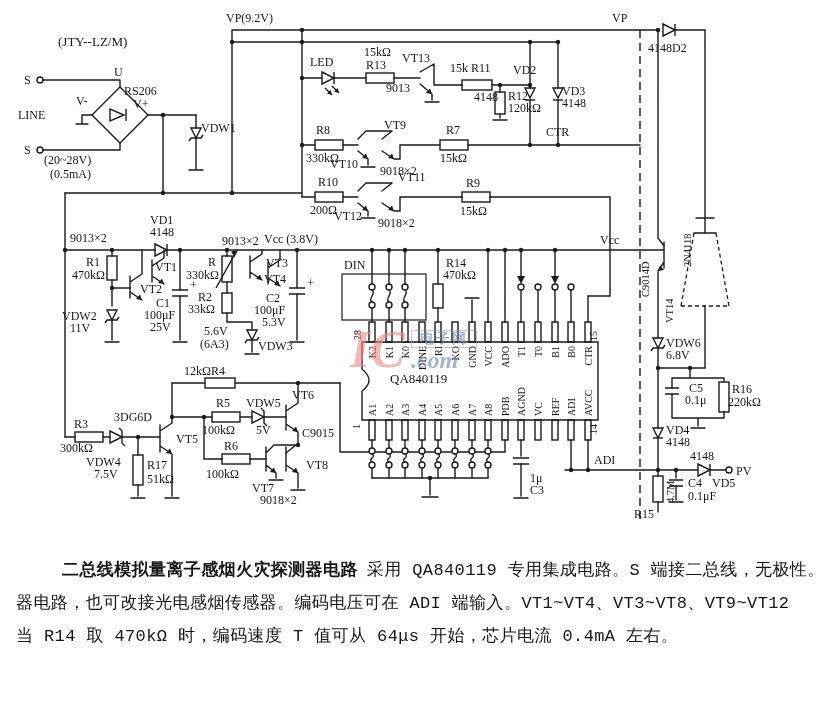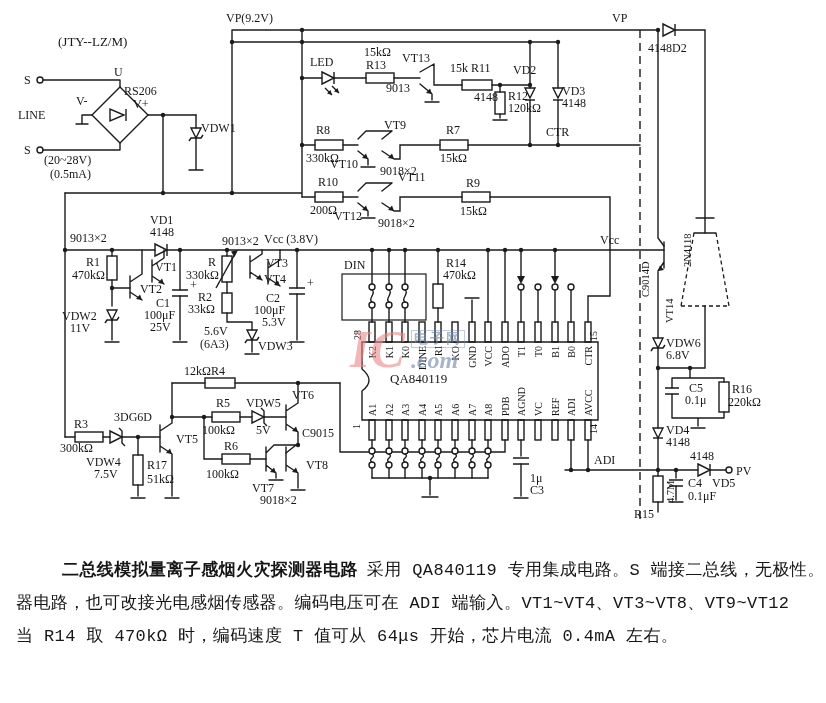--- a/index.html
+++ b/index.html
@@ -16,21 +16,21 @@
   .fillshape{fill:#1b1b1b;stroke:none;}
   .hollow{fill:#ffffff;stroke:#1b1b1b;stroke-width:1.4;}
   .dash{stroke:#1b1b1b;stroke-width:1.4;fill:none;stroke-dasharray:8 5;}
   .dash2{stroke:#1b1b1b;stroke-width:1.3;fill:none;stroke-dasharray:4 3;}
   .watermark{position:absolute;left:330px;top:324px;display:flex;align-items:flex-start;
              pointer-events:none;font-style:italic;font-weight:bold;line-height:1;}
   .wm-21{font-size:52px;color:rgba(214,80,80,.62);}
   .wm-ic{font-size:52px;color:rgba(233,135,135,.60);margin-left:20px;}
   .wm-col{margin-left:6px;margin-top:6px;}
   .wm-cn{display:block;font-size:14px;font-style:normal;color:rgba(118,140,172,.65);
-         border:1px solid rgba(118,140,172,.45);padding:1px 2px;letter-spacing:2px;}
+         border:1px solid rgba(118,140,172,.45);padding:1px 8px;letter-spacing:2px;}
   .wm-com{display:block;font-size:24px;color:rgba(118,140,172,.65);margin-top:0;}
   .caption{position:absolute;left:16px;top:554px;width:796px;font-size:17px;line-height:33px;
            letter-spacing:.4px;white-space:nowrap;}
   .cap-line{height:33px;font-family:Liberation Mono, monospace;}
   .cap-title{font-weight:bold;}
   .cap-first{text-indent:46px;}
   .cap-rest{padding-left:9px;}
 </style>
 </head>
 <body>

